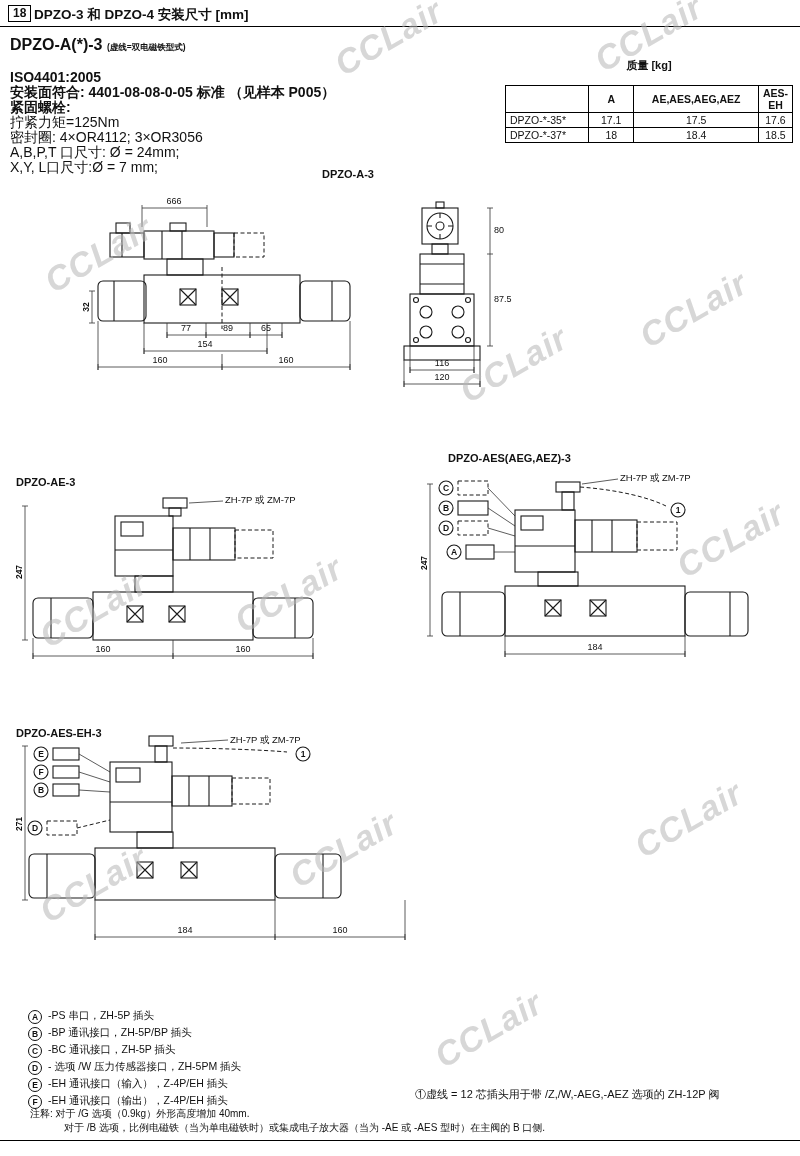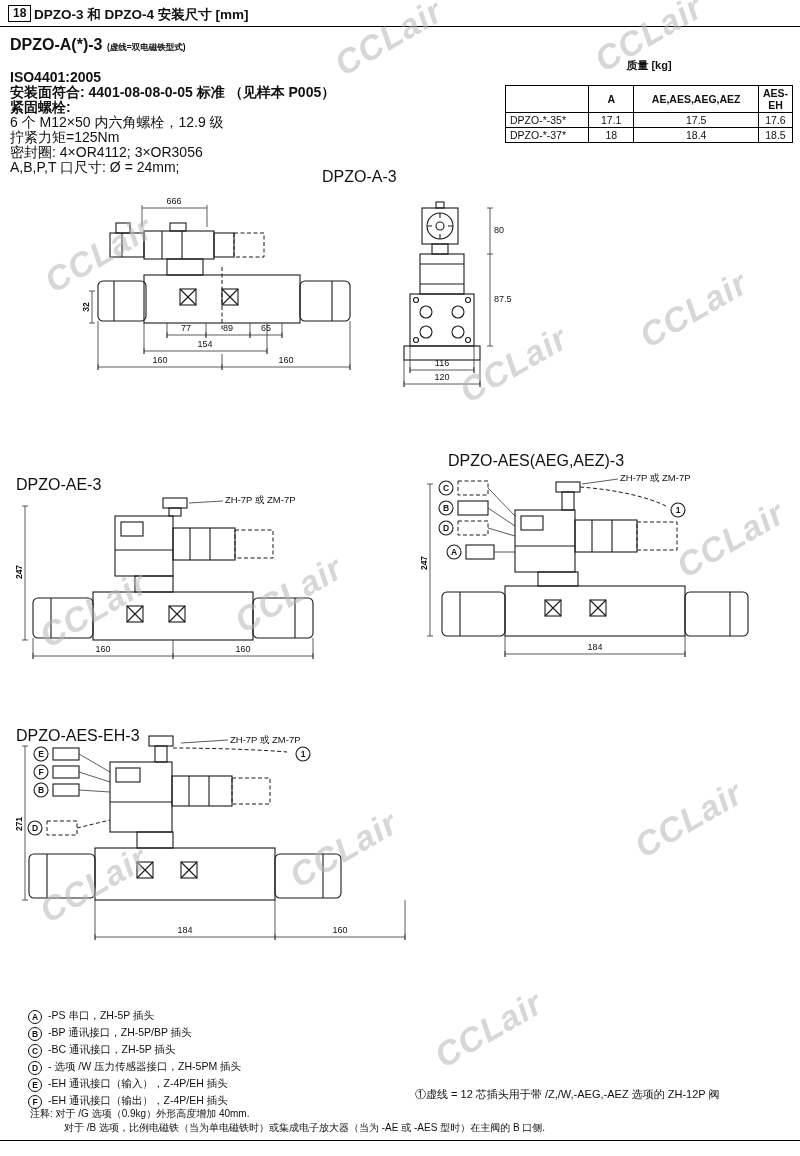--- a/index.html
+++ b/index.html
@@ -18,21 +18,21 @@
   .specs div{white-space:nowrap;}
   .specs .b{font-weight:bold;}
   
   .wtable{position:absolute;left:505px;top:58px;width:288px;}
   .wtable .cap{text-align:center;font-weight:bold;font-size:11px;margin-bottom:12px;}
   .wtable table{border-collapse:collapse;width:100%;font-size:10.5px;}
   .wtable td,.wtable th{border:1px solid #000;padding:1px 4px;text-align:center;}
   .wtable th{font-weight:bold;}
   .wtable td.m{text-align:left;}
   
-  .dlabel{position:absolute;font-weight:normal;font-size:16px;white-space:nowrap;}
+  .dlabel{position:absolute;font-weight:bold;font-size:11px;white-space:nowrap;}
   .diag{position:absolute;}
   
   svg .ln{stroke:#1a1a1a;stroke-width:1.1;fill:none;}
   svg .fl{stroke:#1a1a1a;stroke-width:1.1;fill:#fff;}
   svg .dsh{stroke:#1a1a1a;stroke-width:1;fill:none;stroke-dasharray:4 2.5;}
   svg .dim{stroke:#333;stroke-width:0.8;fill:none;}
   svg text{font-family:"Liberation Sans",sans-serif;font-size:9px;fill:#111;}
   svg text.cl{font-size:8.5px;font-weight:bold;text-anchor:middle;}
   svg text.conn{font-size:9.5px;}
   
@@ -75,24 +75,24 @@
 
   <div class="mtitle">
     <span>DPZO-A(*)-3</span>
     <small>(虚线=双电磁铁型式)</small>
   </div>
 
   <div class="specs">
     <div class="b">ISO4401:2005</div>
     <div class="b">安装面符合: 4401-08-08-0-05 标准 （见样本 P005）</div>
     <div class="b">紧固螺栓:</div>
-    <div>6 个 M12×50 内六角螺栓，12.9 级</div>
     <div>拧紧力矩=125Nm</div>
     <div>密封圈:  4×OR4112; 3×OR3056</div>
     <div>A,B,P,T 口尺寸: Ø = 24mm;</div>
+    <div>X,Y, L口尺寸:Ø = 7 mm;</div>
   </div>
 
   <div class="wtable">
     <div class="cap">质量 [kg]</div>
     <table>
       <tbody>
           <tr>
         <th style="width:78px"></th>
         <th style="width:38px">A</th>
         <th style="width:118px">AE,AES,AEG,AEZ</th>

